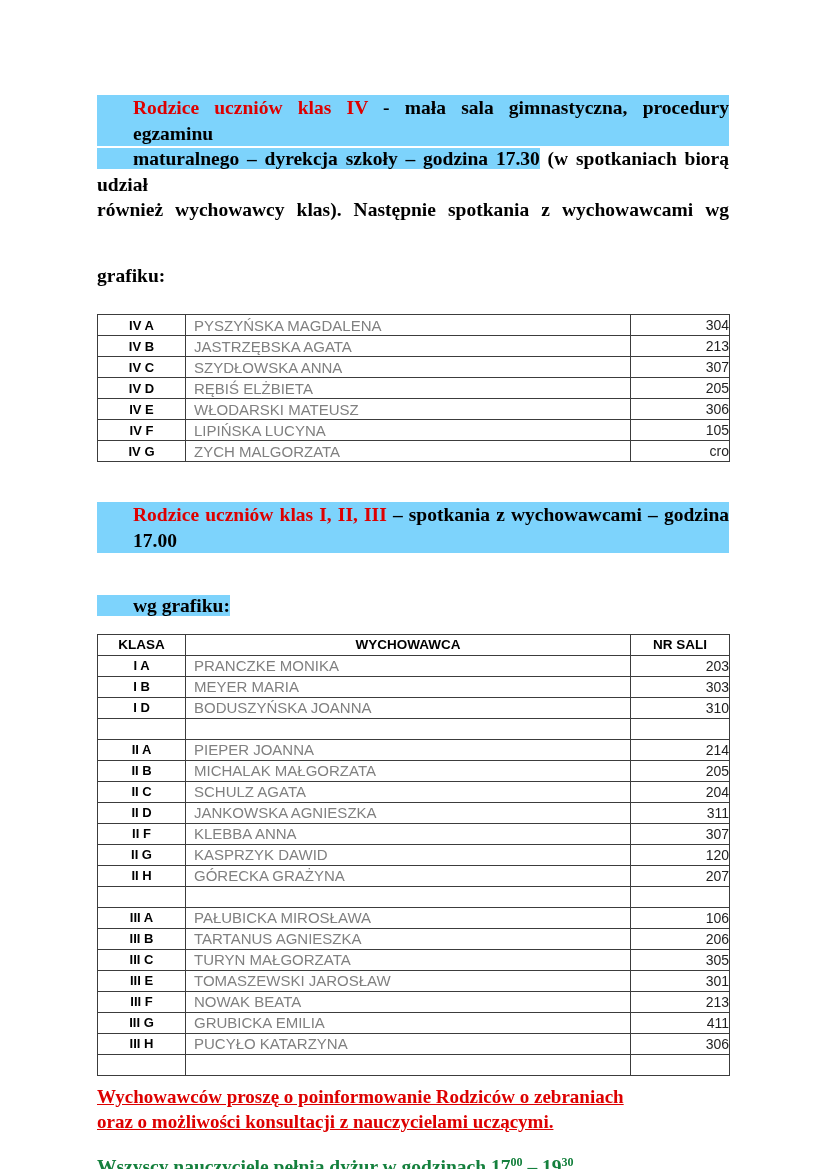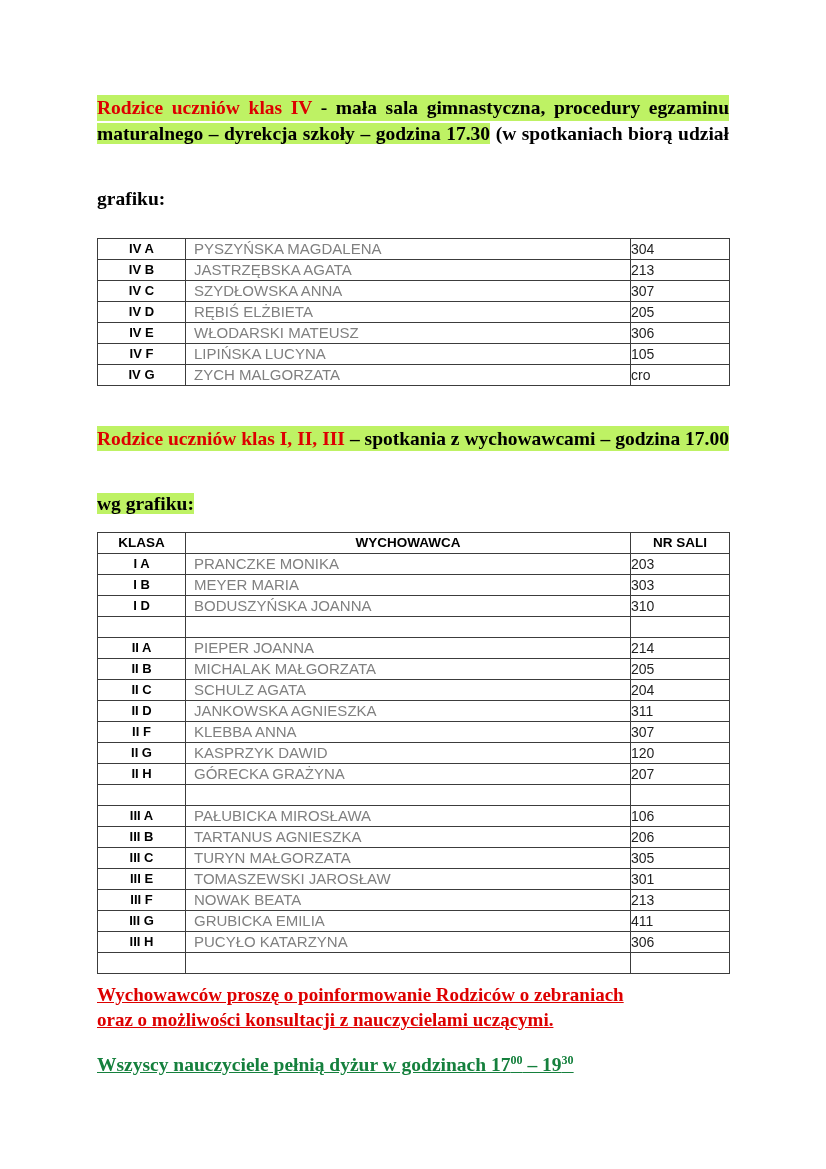--- a/index.html
+++ b/index.html
@@ -6,32 +6,32 @@
   body{
     width:826px;height:1169px;background:#ffffff;overflow:hidden;
     font-family:"Liberation Serif", serif;
   }
   .doc{padding:95px 97px 0 97px;width:632px;}
 
   
   .heading{font-weight:bold;font-size:19.5px;line-height:25.5px;color:#000;}
   .hline{display:block;text-align:justify;text-align-last:justify;white-space:normal;}
   .hline.last{text-align:center;text-align-last:left;margin-top:40px;}
-  .hl{background:#bef264;}
+  .hl{background:#7dd3fc;padding-left:36px;}
   .red{color:#dd0000;}
 
   
   table{border-collapse:collapse;width:632px;table-layout:fixed;font-family:"Liberation Sans", sans-serif;}
   td,th{border:1px solid #3c3c3c;padding:0;height:20px;vertical-align:middle;overflow:hidden;}
   col.c-klasa{width:88px;}
   col.c-wych{width:445px;}
   col.c-sala{width:99px;}
   .cell-klasa{text-align:center;font-weight:bold;font-size:13px;color:#000;}
   .cell-wych{text-align:left;font-size:15px;color:#808080;padding-left:8px;}
-  .cell-sala{text-align:left;font-size:14px;color:#1f1f1f;}
+  .cell-sala{text-align:right;font-size:14px;color:#1f1f1f;}
   th.cell-klasa, th.cell-sala, th.cell-wych{
     font-weight:bold;color:#000;font-size:13.5px;text-align:center;padding-left:0;
   }
   .tbl-iv{margin-top:26px;padding-left:24px;}
   .tbl-all{margin-top:15px;}
   .h2-block{margin-top:40px;}
 
   
   .footer{margin-top:8px;font-weight:bold;font-size:19px;line-height:25px;}
   .footer .uline{color:#dd0000;text-decoration:underline;}
@@ -40,20 +40,21 @@
   sup{font-size:0.62em;vertical-align:super;line-height:0;}
 </style>
 </head>
 <body>
 
 <div class="doc">
 
   <div class="heading">
     <span class="hline hl"><span class="red">Rodzice uczniów klas IV </span><span> - mała sala gimnastyczna, procedury egzaminu</span></span>
     <span class="hline"><span class="hl">maturalnego – dyrekcja szkoły – godzina 17.30</span><span> (w spotkaniach biorą udział</span></span>
+    <span class="hline">również wychowawcy klas). Następnie spotkania z wychowawcami wg</span>
     <span class="hline last">grafiku:</span>
   </div>
 
   <table class="tbl-iv">
     <colgroup>
         <col class="c-klasa">
         <col class="c-wych">
         <col class="c-sala">
       </colgroup>
     <tbody>

